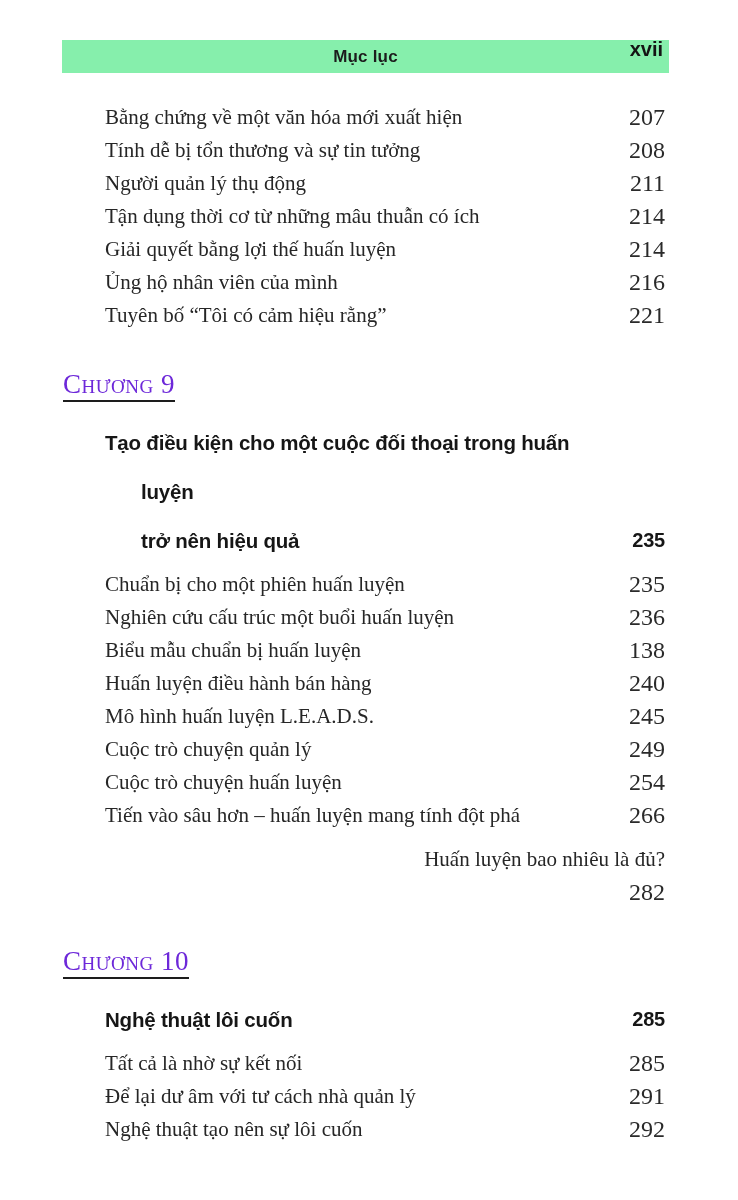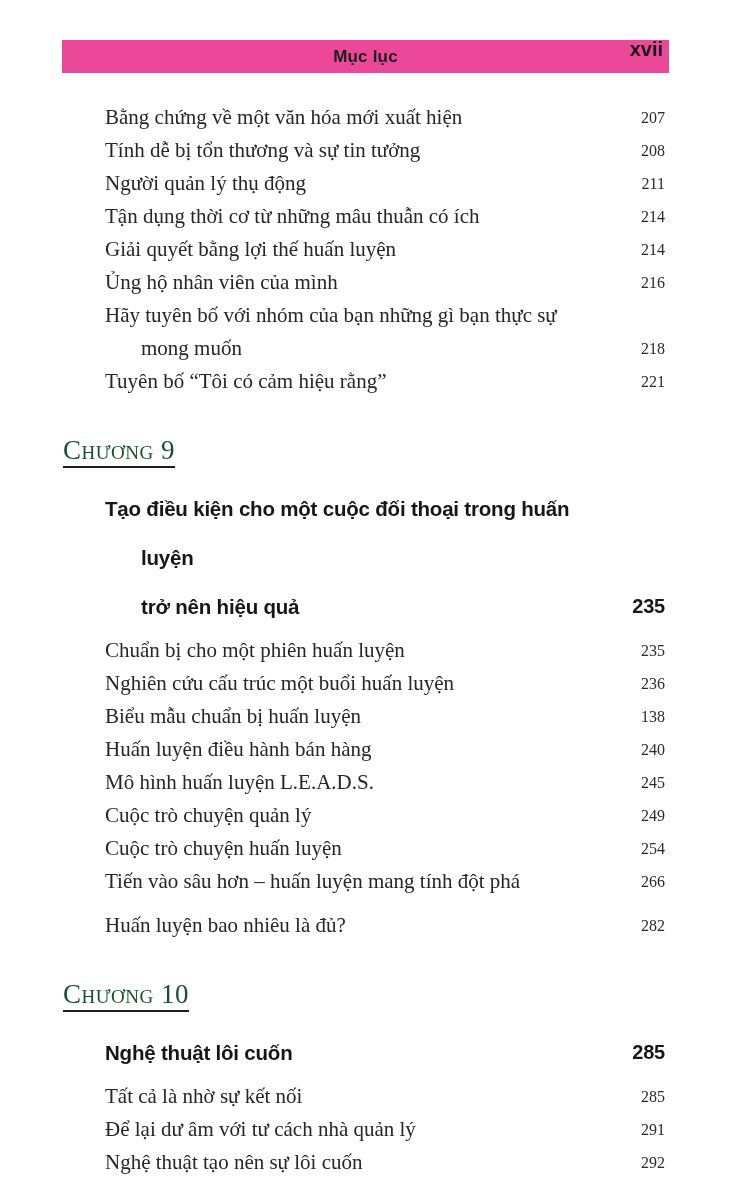--- a/index.html
+++ b/index.html
@@ -2,21 +2,21 @@
 <html><head>
 <meta charset="utf-8">
 <style>
   html,body{margin:0;padding:0;}
   body{background:#ffffff;width:738px;height:1200px;overflow:hidden;}
   .page{position:relative;width:738px;height:1200px;background:#ffffff;color:#222;}
 
   
   .header-bar{
     position:absolute;left:62px;right:69px;top:40px;height:33px;
-    background:#ec4899;display:flex;align-items:center;justify-content:center;
+    background:#86efac;display:flex;align-items:center;justify-content:center;
   }
   .header-title{
     font-family:"Liberation Sans",sans-serif;font-weight:bold;font-size:17px;color:#1c1c1c;
     letter-spacing:.2px;
   }
   .header-page-num{
     position:absolute;right:6px;top:0;height:19px;display:flex;align-items:center;
     font-family:"Liberation Sans",sans-serif;font-weight:bold;font-size:20px;color:#141414;
   }
 
@@ -26,39 +26,39 @@
   .row{
     display:flex;justify-content:space-between;align-items:flex-end;
     font-family:"Liberation Serif",serif;font-size:21px;line-height:33px;color:#262626;
   }
   .row .label{
     white-space:pre-line;
     padding-left:78px;text-indent:-36px; 
     flex:1 1 auto;
   }
   .row .pagenum{
-    flex:0 0 auto;margin-left:12px;font-size:16px;color:#2a2a2a;
+    flex:0 0 auto;margin-left:12px;font-size:24px;color:#2a2a2a;
   }
 
   .chapter-heading-wrap{margin:37px 0 16px 0;}
   .chapter-heading{
     display:inline-block;
     font-family:"Liberation Serif",serif;font-variant:small-caps;
-    font-size:27px;color:#14532d;letter-spacing:.5px;
+    font-size:27px;color:#6d28d9;letter-spacing:.5px;
     border-bottom:2.5px solid #1d1d1d;padding-bottom:1px;line-height:30px;
   }
 
   .title-row{
     font-family:"Liberation Sans",sans-serif;font-weight:bold;
     font-size:20.5px;line-height:49px;color:#161616;letter-spacing:-.2px;
     margin-bottom:3px;
   }
   .title-row .pagenum{font-family:"Liberation Sans",sans-serif;font-weight:bold;font-size:20px;color:#161616;}
 
-  .mt-extra{margin-top:11px;}
+  .mt-extra{margin-top:11px;flex-direction:column;}
 </style>
 </head>
 <body>
 
 <div class="page">
   <header class="header-bar">
     <span class="header-title">Mục lục</span>
     <span class="header-page-num">xvii</span>
   </header>
   <main class="toc" id="toc">
@@ -78,25 +78,20 @@
         <span class="label">Tận dụng thời cơ từ những mâu thuẫn có ích</span>
         <span class="pagenum">214</span>
       </div>
       <div class="row entry-row">
         <span class="label">Giải quyết bằng lợi thế huấn luyện</span>
         <span class="pagenum">214</span>
       </div>
       <div class="row entry-row">
         <span class="label">Ủng hộ nhân viên của mình</span>
         <span class="pagenum">216</span>
-      </div>
-      <div class="row entry-row">
-        <span class="label">Hãy tuyên bố với nhóm của bạn những gì bạn thực sự
-mong muốn</span>
-        <span class="pagenum">218</span>
       </div>
       <div class="row entry-row">
         <span class="label">Tuyên bố “Tôi có cảm hiệu rằng”</span>
         <span class="pagenum">221</span>
       </div>
       <div class="chapter-heading-wrap"><span class="chapter-heading">Chương 9</span></div>
       <div class="row title-row">
         <span class="label">Tạo điều kiện cho một cuộc đối thoại trong huấn luyện
 trở nên hiệu quả</span>
         <span class="pagenum">235</span>

